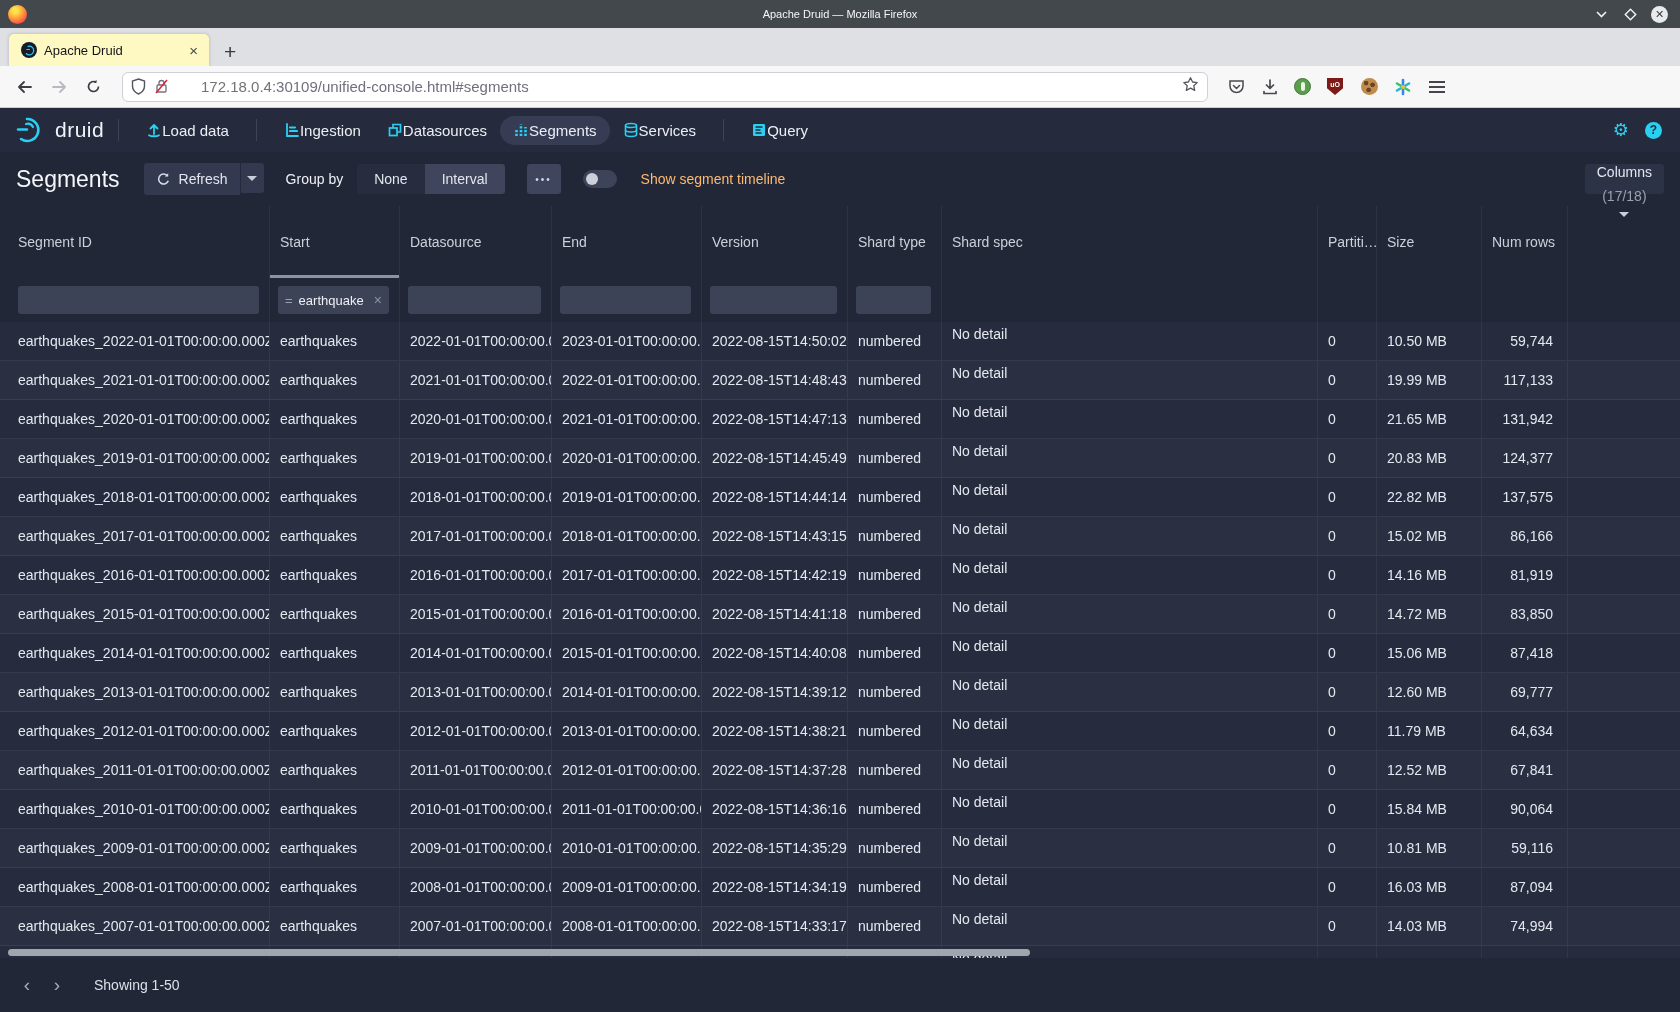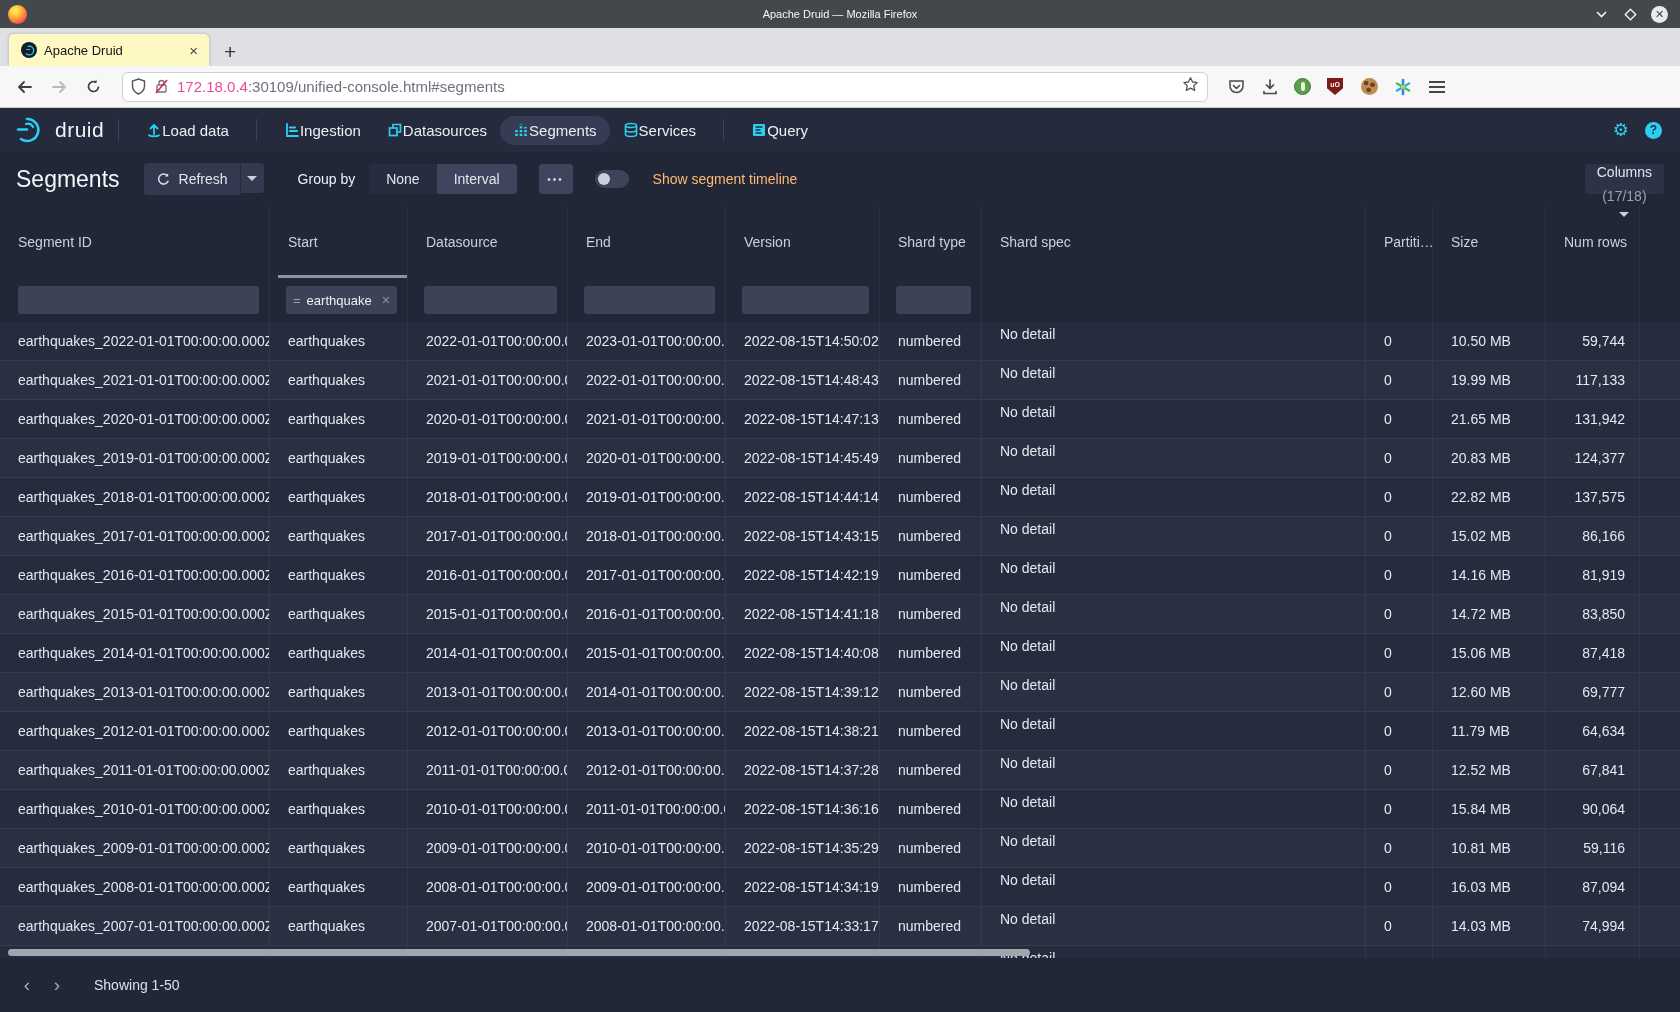--- a/index.html
+++ b/index.html
@@ -27,21 +27,21 @@
   .newtab-btn { color:#3a3a40; font-size:21px; font-weight:300; margin:0 0 4px 14px; line-height:1; }
 
   
   .toolbar { height:42px; background:#f7f7f8; border-bottom:1px solid #ccccd2; display:flex; align-items:center; flex:none; }
   .nav-btn { width:30px; height:30px; display:flex; align-items:center; justify-content:center; margin-left:4px; }
   .nav-btn:first-child { margin-left:10px; }
   .urlbar { width:1086px; height:30px; margin-left:14px; background:#ffffff; border:1px solid #cfcfd6; border-radius:6px;
     display:flex; align-items:center; padding:0 8px; }
   .urlbar .sep-icon { margin-right:8px; display:flex; }
   .url-text { font-size:15px; white-space:nowrap; overflow:hidden; flex:1; }
-  .url-host { color:#ec4899; }
+  .url-host { color:#737373;margin-left:24px; }
   .url-rest { color:#70707e; }
   .tb-icons { display:flex; align-items:center; gap:14px; margin-left:18px; }
   .tb-ic { width:20px; height:20px; display:flex; align-items:center; justify-content:center; }
   .cookie-ic { width:17px; height:17px; border-radius:50%;
     background:radial-gradient(circle at 30% 30%, #6b4423 0 2px, transparent 2.6px),
                radial-gradient(circle at 68% 40%, #6b4423 0 2px, transparent 2.6px),
                radial-gradient(circle at 45% 70%, #6b4423 0 2px, transparent 2.6px),
                #c08b4e; }
   .uBlock { width:16px; height:17px; background:#7d1a15; clip-path:polygon(0 0,100% 0,100% 60%,50% 100%,0 60%); display:flex; align-items:flex-start; justify-content:center; color:#fff; font-size:7px; font-weight:bold; padding-top:3px; }
   .green-ext { width:17px; height:17px; border-radius:50%; background:#5a9e4c; border:1.5px solid #417a36; display:flex; align-items:center; justify-content:center; }
@@ -62,36 +62,36 @@
   .help { width:17px; height:17px; border-radius:50%; background:#2ad0f2; color:#252b3d; font-size:12px; font-weight:bold; display:flex; align-items:center; justify-content:center; }
 
   
   .page-header { height:54px; display:flex; align-items:center; flex:none; background:#212737; }
   .page-title { color:#f4f6fa; font-size:23px; margin:0 24px 0 16px; }
   .btn { background:#333a50; color:#e3e6ee; font-size:14px; border-radius:3px; display:flex; align-items:center; height:30px; }
   .refresh-btn { padding:16px 12px; gap:8px; border-radius:3px 0 0 3px; }
   .refresh-caret { width:24px; height:30px; background:#333a50; border-left:1px solid #242a3a; border-radius:0 3px 3px 0;
     display:flex; align-items:center; justify-content:center; }
   .caret { width:0; height:0; border-left:5px solid transparent; border-right:5px solid transparent; border-top:5px solid #c9cedb; }
-  .groupby-label { color:#eef0f5; font-size:14px; margin:0 14px 0 34px; }
+  .groupby-label { color:#eef0f5; font-size:14px; margin:0 14px 0 22px; }
   .seg-group { display:flex; border-radius:3px; overflow:hidden; }
   .seg-btn { height:30px; display:flex; align-items:center; padding:0 17px; font-size:14px; color:#e3e6ee; background:#272d3f; }
   .seg-btn.active { background:#3e455c; }
   .more-btn { width:34px; height:30px; margin-left:22px; background:#3e455c; border-radius:3px; color:#d8dce6;
     display:flex; align-items:center; justify-content:center; font-size:10px; letter-spacing:2px; }
   .toggle { width:34px; height:18px; border-radius:9px; background:#3d4459; position:relative; margin-left:22px; flex:none; }
   .toggle i { position:absolute; left:3px; top:3px; width:12px; height:12px; border-radius:50%; background:#ccd0da; }
   .toggle-label { color:#fdba74; font-size:14px; margin-left:24px; }
   .columns-btn { margin-left:auto; margin-right:16px; background:#2c3347; padding:0 12px; gap:8px;flex-direction:column; }
   .columns-count { color:#9aa1b0; }
 
   
   .table { position:relative; flex:none; height:752px; overflow:hidden;
     --cols:270px 130px 152px 150px 146px 94px 376px 59px 105px 86px; }
-  .grid { display:grid; grid-template-columns:var(--cols) 1fr;gap:8px; }
+  .grid { display:grid; grid-template-columns:var(--cols) 1fr; }
   .cell { border-right:1px solid rgba(255,255,255,.055); white-space:nowrap; overflow:hidden; }
   .filler { border-right:none; }
   .thead { height:72px; }
   .h-cell { display:flex; align-items:center; color:#ccd0db; font-size:14px; padding-left:10px; }
   .h-cell:first-child { padding-left:18px; }
   .h-cell.sorted { box-shadow:inset 0 -3px 0 #8d93a3; }
   .filters { height:44px; align-items:center; }
   .f-cell { height:44px; display:flex; align-items:center; padding:0 10px 0 8px; }
   .f-cell:first-child { padding-left:18px; }
   .f-input { height:28px; width:100%; background:#3c4356; border-radius:3px; display:flex; align-items:center; padding:0 7px; }

